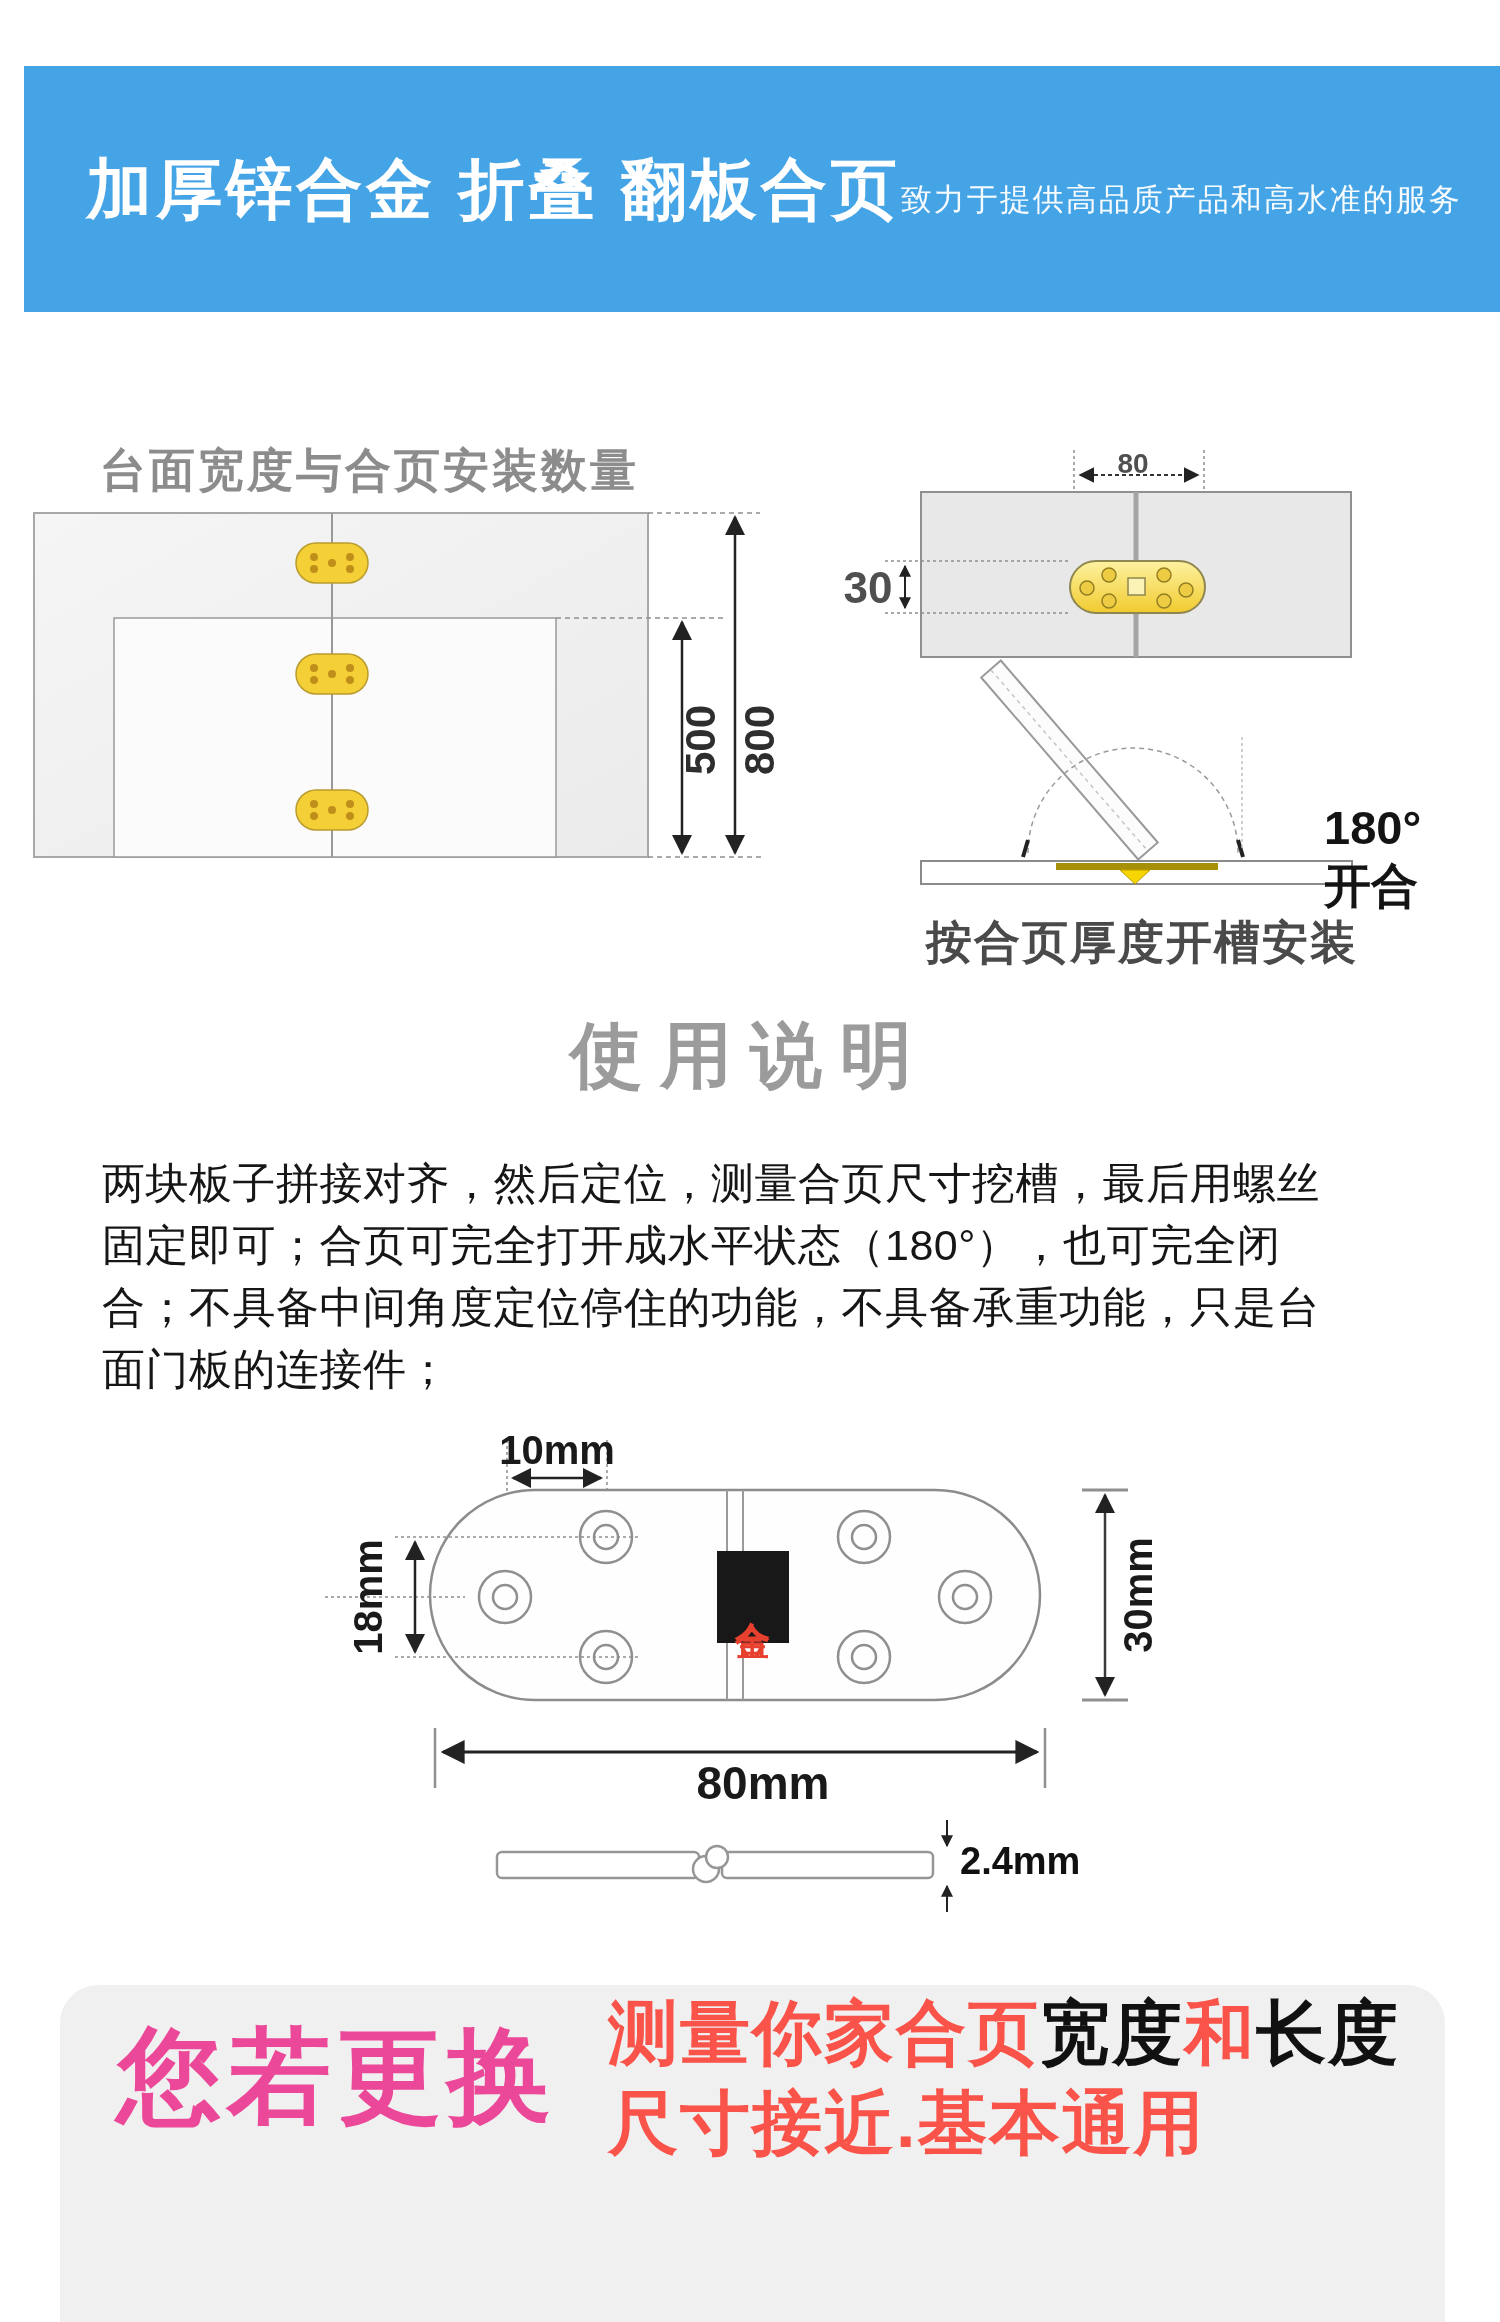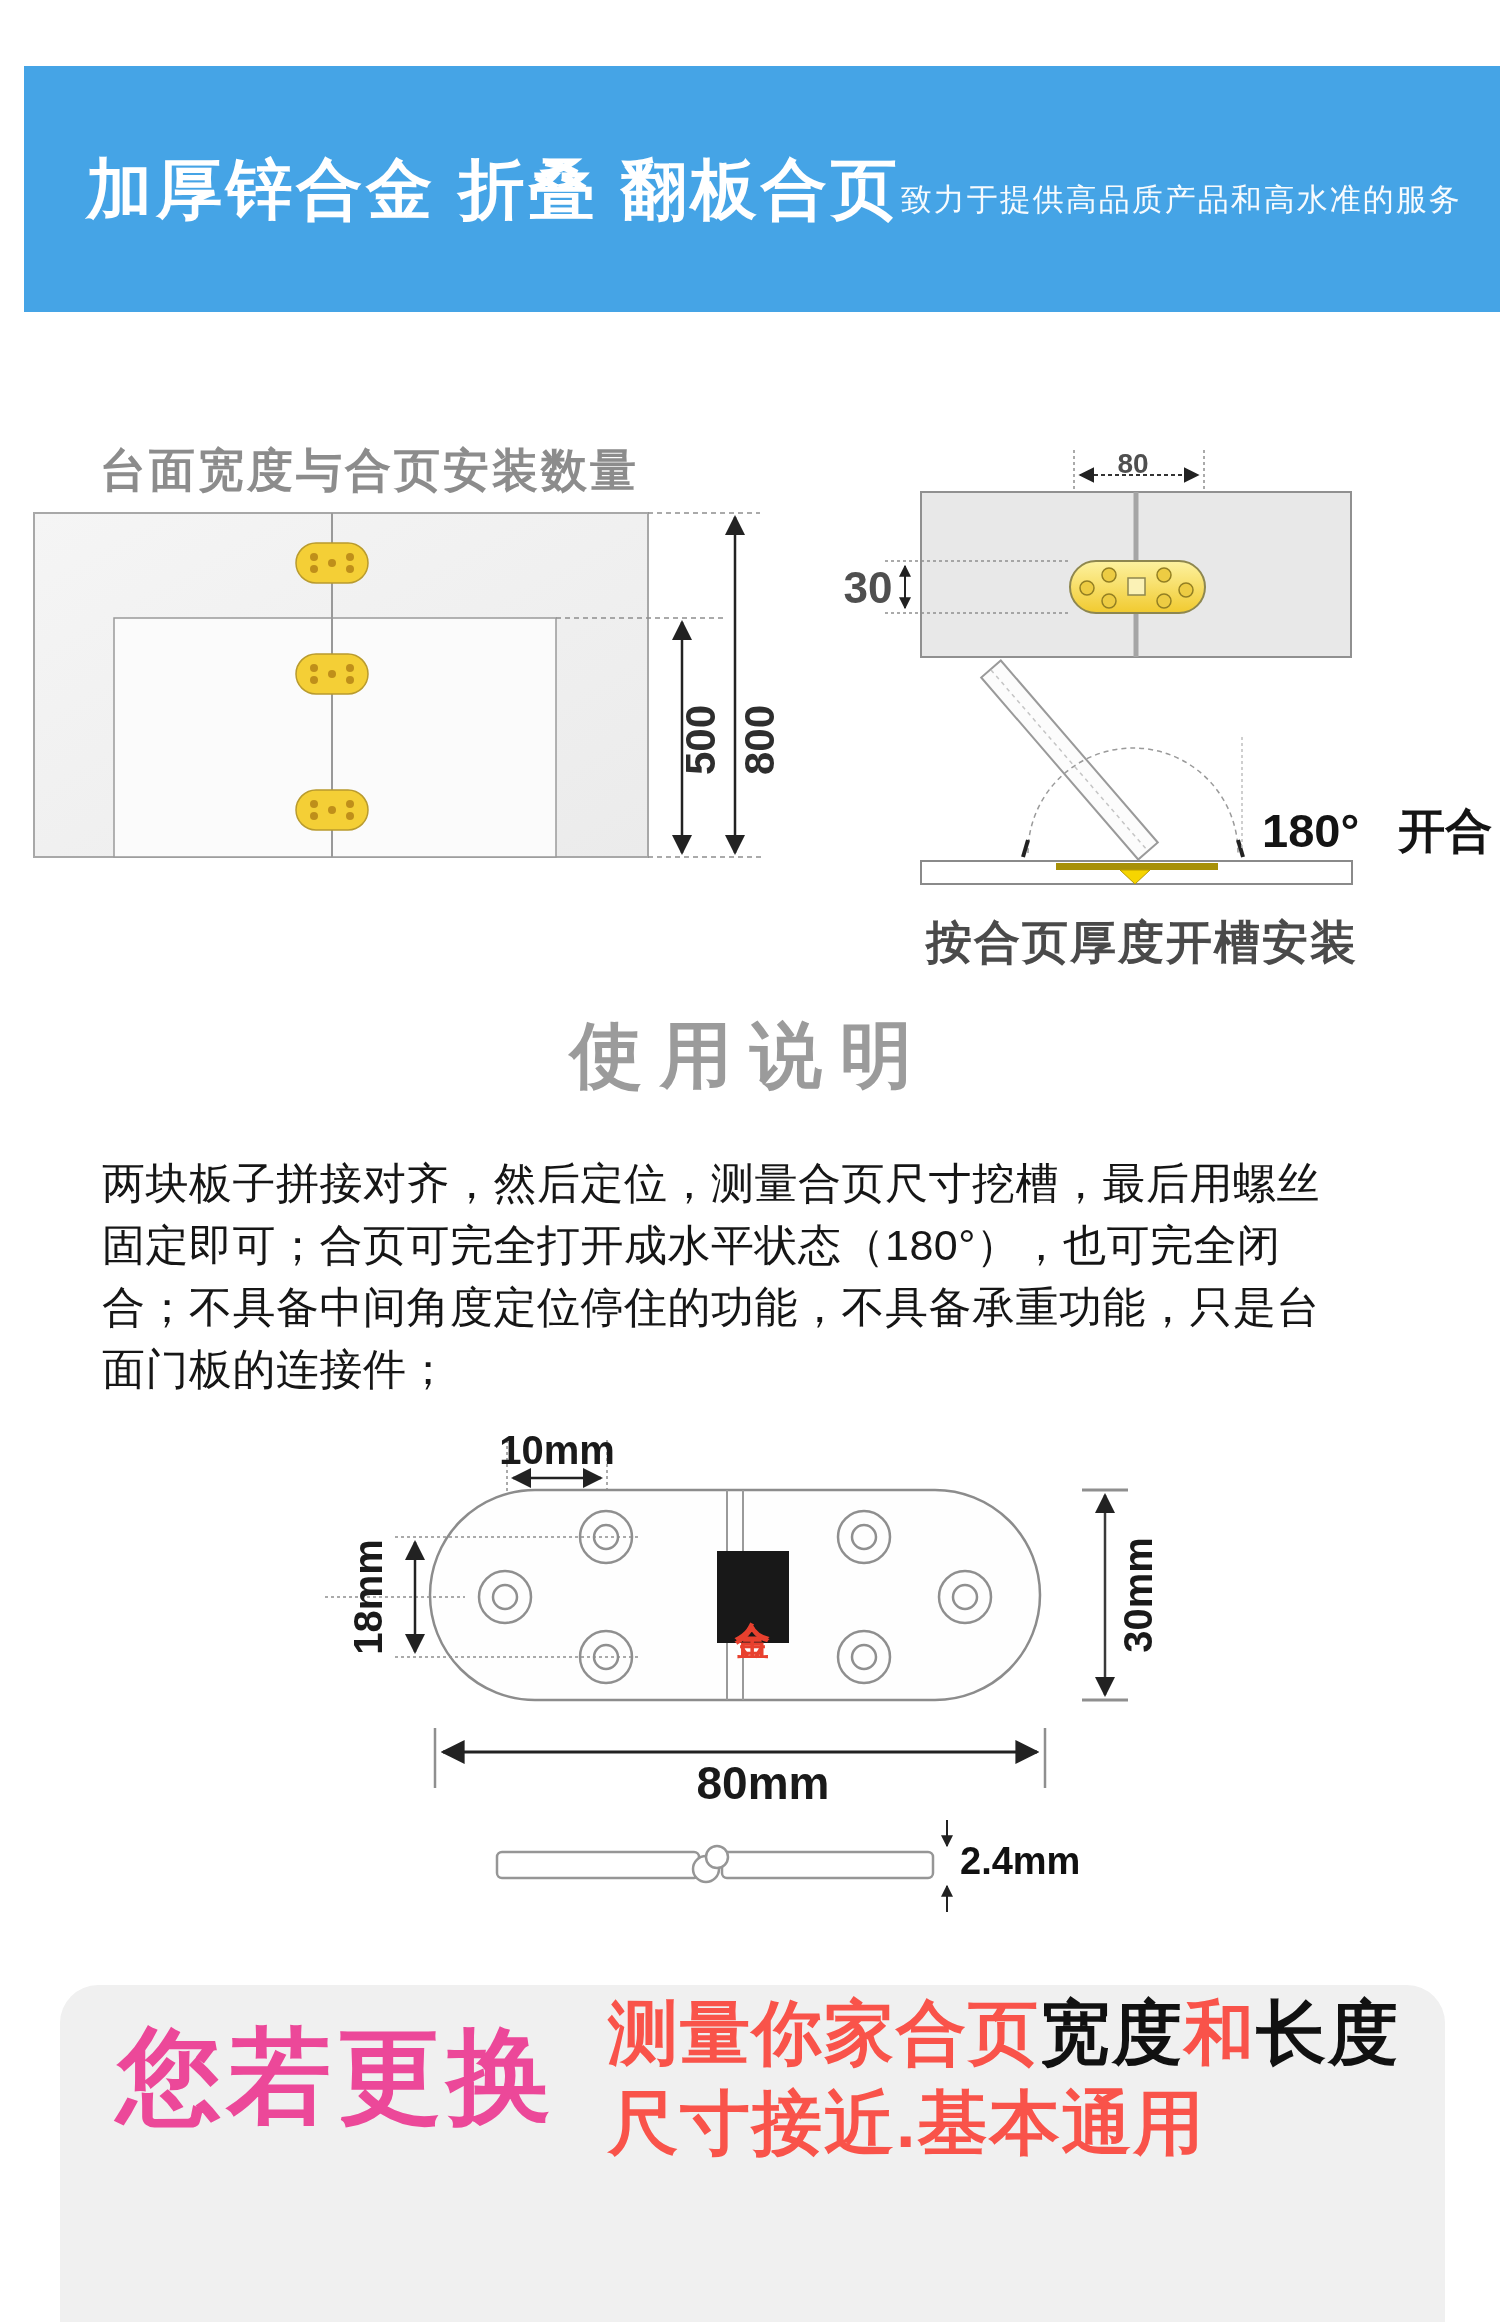--- a/index.html
+++ b/index.html
@@ -13,21 +13,21 @@
   #header .h-sub{font-size:31px;font-weight:400;margin-top:22px;letter-spacing:2px;opacity:.96;}
   
   .dim{font-weight:700;color:#1a1a1a;text-align:center;line-height:1;}
   .dimgray{font-weight:700;color:#4f4f4f;text-align:center;line-height:1;}
   .rot{transform:rotate(-90deg);}
   #d1-caption{left:100px;top:440px;font-size:46px;font-weight:700;color:#8c8c8c;letter-spacing:3px;text-align:right;}
   #lbl-500{left:655px;top:715px;width:100px;height:50px;font-size:42px;color:#2e2e2e;}
   #lbl-800{left:714px;top:715px;width:100px;height:50px;font-size:42px;color:#2e2e2e;}
   #lbl-80{left:1073px;top:432px;width:120px;font-size:28px;margin-top:18px;}
   #lbl-30{left:808px;top:566px;width:120px;font-size:44px;}
-  #lbl-180{left:1262px;top:800px;font-size:47px;font-weight:700;color:#141414;word-spacing:26px;}
+  #lbl-180{left:1324px;top:800px;font-size:47px;font-weight:700;color:#141414;word-spacing:26px;}
   #d2-caption{left:922px;top:912px;width:440px;text-align:center;font-size:46px;font-weight:700;color:#4a4a4a;letter-spacing:2px;}
   #usage-title{left:0;top:1008px;width:1500px;text-align:center;font-size:72px;font-weight:900;
                color:#9b9b9b;letter-spacing:18px;}
   .para-line{left:102px;width:1330px;font-size:43px;color:#161616;line-height:62px;letter-spacing:.5px;}
   #lbl-10mm{left:487px;top:1430px;width:140px;font-size:40px;}
   #lbl-18mm{left:301px;top:1574px;width:140px;height:46px;font-size:40px;}
   #lbl-30mm{left:1071px;top:1572px;width:140px;height:46px;font-size:40px;}
   #lbl-80mm{left:663px;top:1760px;width:200px;font-size:46px;}
   #lbl-24mm{left:960px;top:1840px;font-size:38px;font-weight:700;color:#111;}
   #badge{left:717px;top:1551px;width:72px;height:92px;background:#181818;

